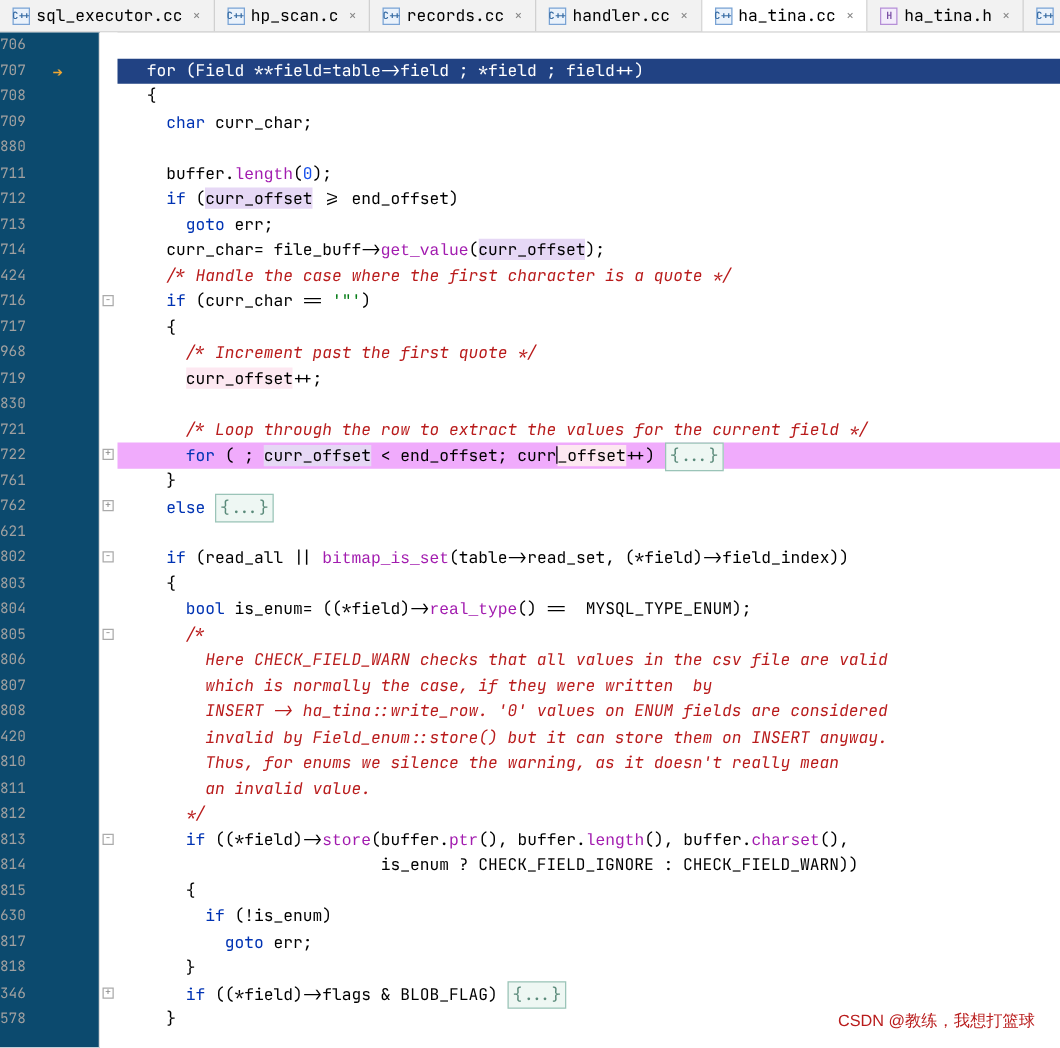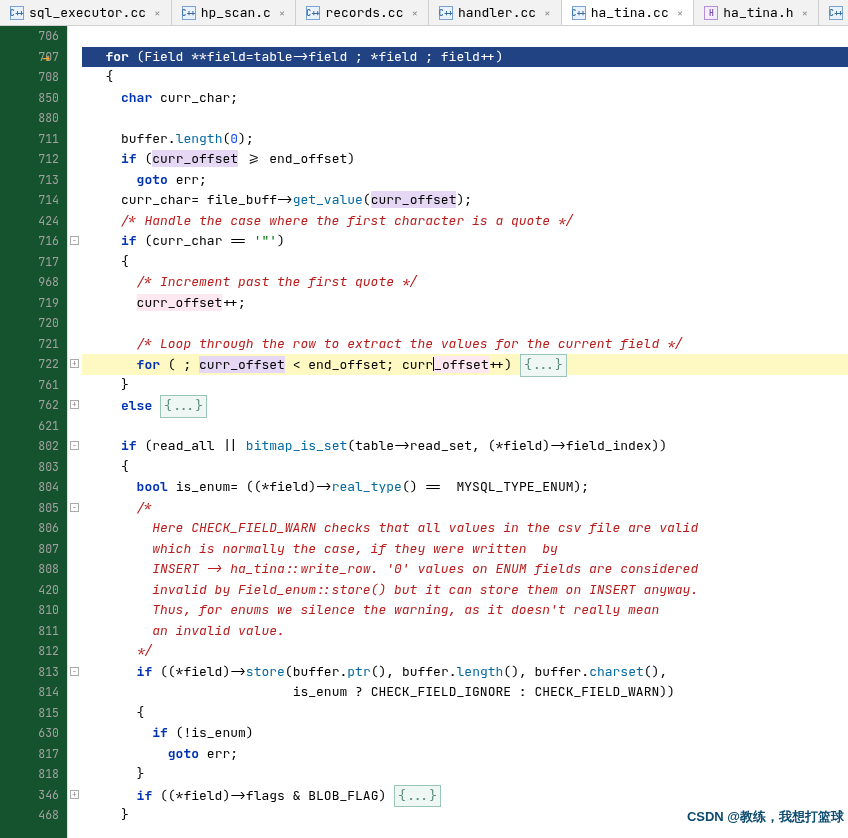--- a/index.html
+++ b/index.html
@@ -34,23 +34,23 @@
   border: 1px solid #7aa3d4; color: #3a6ea5; background:#eaf2fb;
 }
 .tab .ico.h { border-color:#b58fd6; color:#7a4fa5; background:#f3ecfb; }
 .tab .close { color:#888; font-size:11px; margin-left:3px;}
 .editor {
   display: flex;
   height: 812px;
   position: relative;
 }
 .gutter {
-  width: 68px;
-  background: #14532d;
-  text-align: right;
+  width: 80px;
+  background: #0c4a6e;
+  text-align: left;
   padding-right: 8px;
   color: #a0a0a0;
   font-size: 11.5px;
   user-select: none;
   border-right: 1px solid #e0e0e0;
   position: relative;
 }
 .foldcol {
   width: 14px;
   background: #fff;
@@ -67,23 +67,23 @@
 }
 .code {
   flex: 1;
   position: relative;
   white-space: pre;
 }
 .line { height: 20.5px; line-height: 20.5px; }
 .gline { height: 20.5px; line-height: 20.5px; }
 .hl-line { background: #214283; color:#fff; }
 .hl-line .kw, .hl-line .op, .hl-line .str, .hl-line .p { color:#fff; }
-.row-mark { background:#fef9c3; }
-.kw { color:#0033b3; font-weight:700; }
-.fn { color:#0369a1; }
+.row-mark { background:#f0abfc; }
+.kw { color:#0033b3; font-weight:400; }
+.fn { color:#a21caf;font-family:Liberation Mono, monospace; }
 .str { color:#067d17; }
 .cm { color:#b91c1c; font-style:italic; }
 .num { color:#1750eb; }
 .op { color:#000; }
 .id { color:#000; }
 .hl-usage { background:#e6d8f5; }
 .hl-usage-w { background:#fde8f1; }
 .foldbox {
   display:inline-block;
   border:1px solid #9bc4b8;
@@ -98,24 +98,23 @@
   color:#f0a732;
   font-size:14px;
 }
 .caret {
   display:inline-block; width:1px; height:14px;
   background:#000; vertical-align:middle;
   position:relative; top:-1px;
 }
 .watermark {
   position:absolute;
-  right:4px; bottom:12px;
-  color:#0c4a6e; font-size:13px;
+  right:20px; bottom:12px;
+  color:#b91c1c; font-size:13px;
   font-family: sans-serif;
-  font-weight: bold;
 }
 </style>
 </head>
 <body>
 
 <div class="tabs" id="tabbar">
     <div class="tab">
       <span class="ico">C++</span>
       <span>sql_executor.cc</span>
       <span class="close">×</span>
@@ -149,32 +148,32 @@
       <span class="ico">C++</span>
     </div>
   </div>
 
 <div class="editor">
   <div class="gutter" id="gutter">
       <div class="gline">706</div>
       <div class="gline">707</div>
       <div class="bp-arrow" style="top: 22.5px;">➔</div>
       <div class="gline">708</div>
-      <div class="gline">850</div>
+      <div class="gline">709</div>
       <div class="gline">880</div>
       <div class="gline">711</div>
       <div class="gline">712</div>
       <div class="gline">713</div>
       <div class="gline">714</div>
       <div class="gline">424</div>
       <div class="gline">716</div>
       <div class="gline">717</div>
       <div class="gline">968</div>
       <div class="gline">719</div>
-      <div class="gline">720</div>
+      <div class="gline">830</div>
       <div class="gline">721</div>
       <div class="gline">722</div>
       <div class="gline">761</div>
       <div class="gline">762</div>
       <div class="gline">621</div>
       <div class="gline">802</div>
       <div class="gline">803</div>
       <div class="gline">804</div>
       <div class="gline">805</div>
       <div class="gline">806</div>
@@ -184,21 +183,21 @@
       <div class="gline">810</div>
       <div class="gline">811</div>
       <div class="gline">812</div>
       <div class="gline">813</div>
       <div class="gline">814</div>
       <div class="gline">815</div>
       <div class="gline">630</div>
       <div class="gline">817</div>
       <div class="gline">818</div>
       <div class="gline">346</div>
-      <div class="gline">468</div>
+      <div class="gline">578</div>
     </div>
   <div class="foldcol" id="foldcol">
       <div class="fold" style="top: 210px;">−</div>
       <div class="fold" style="top: 333px;">+</div>
       <div class="fold" style="top: 374px;">+</div>
       <div class="fold" style="top: 415px;">−</div>
       <div class="fold" style="top: 476.5px;">−</div>
       <div class="fold" style="top: 640.5px;">−</div>
       <div class="fold" style="top: 763.5px;">+</div>
     </div>

